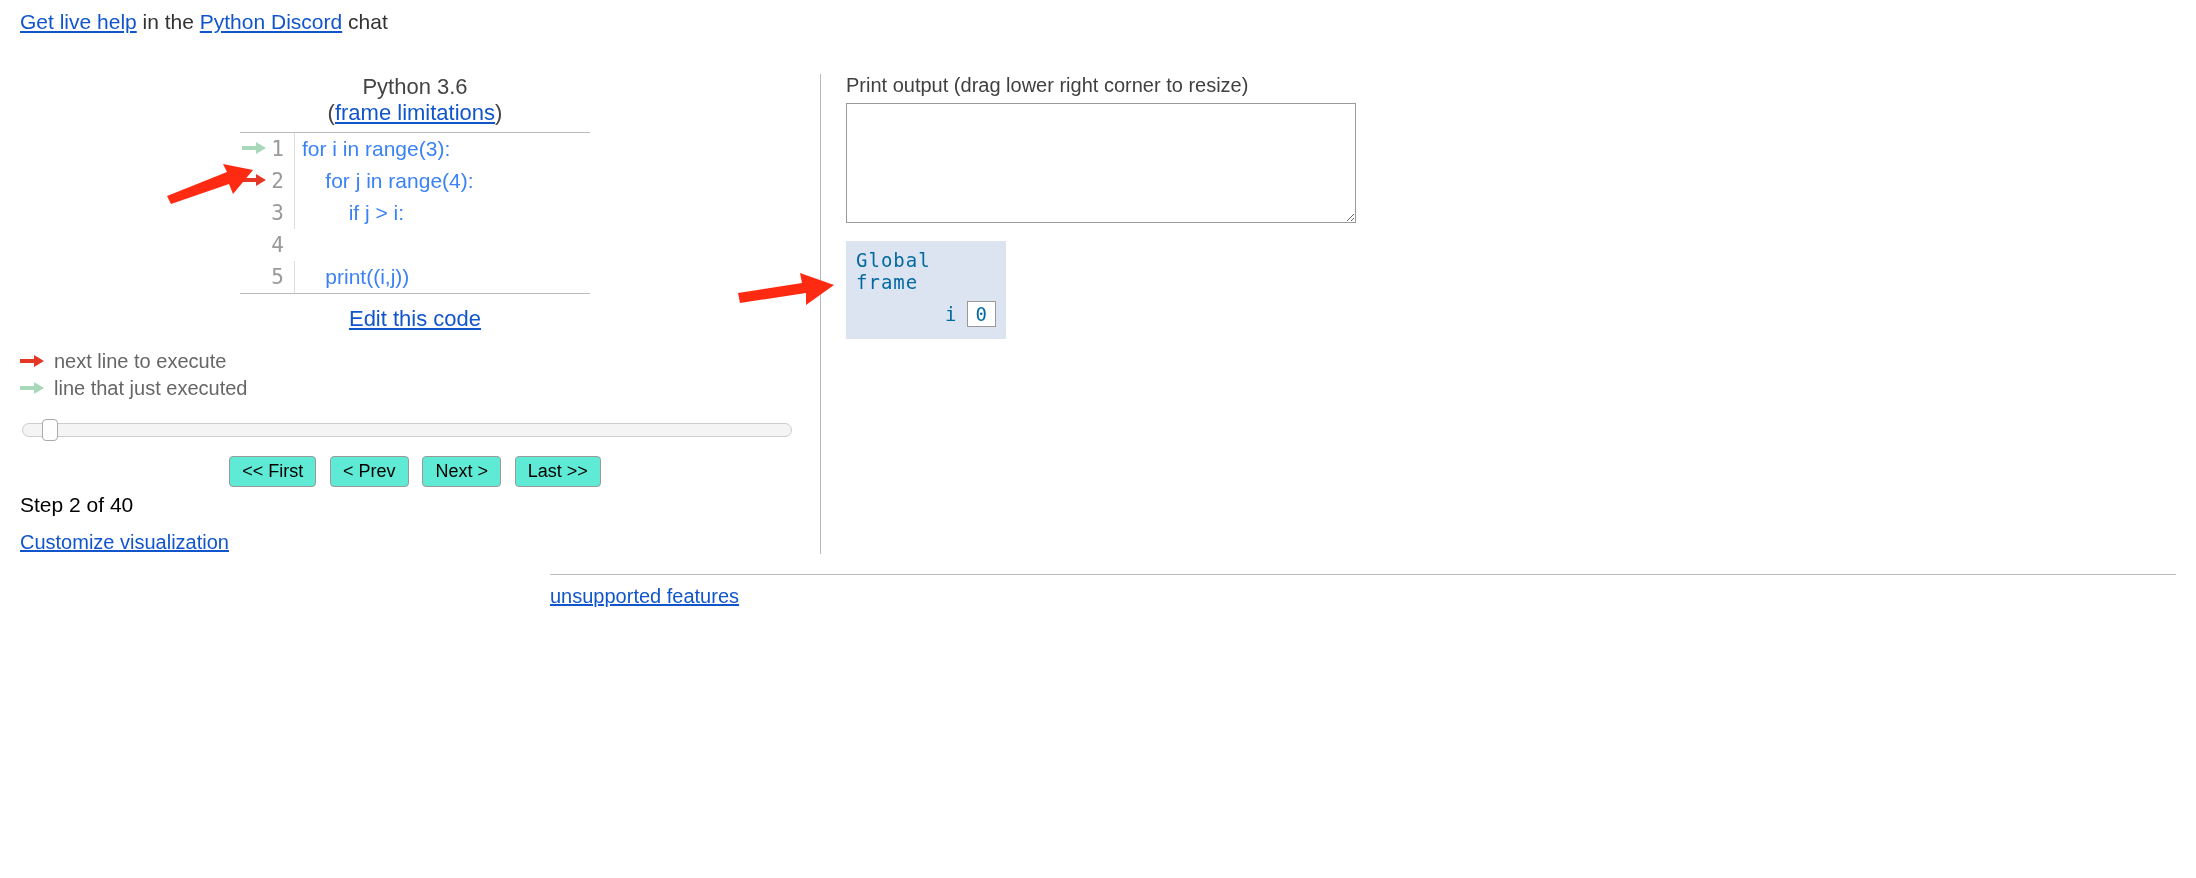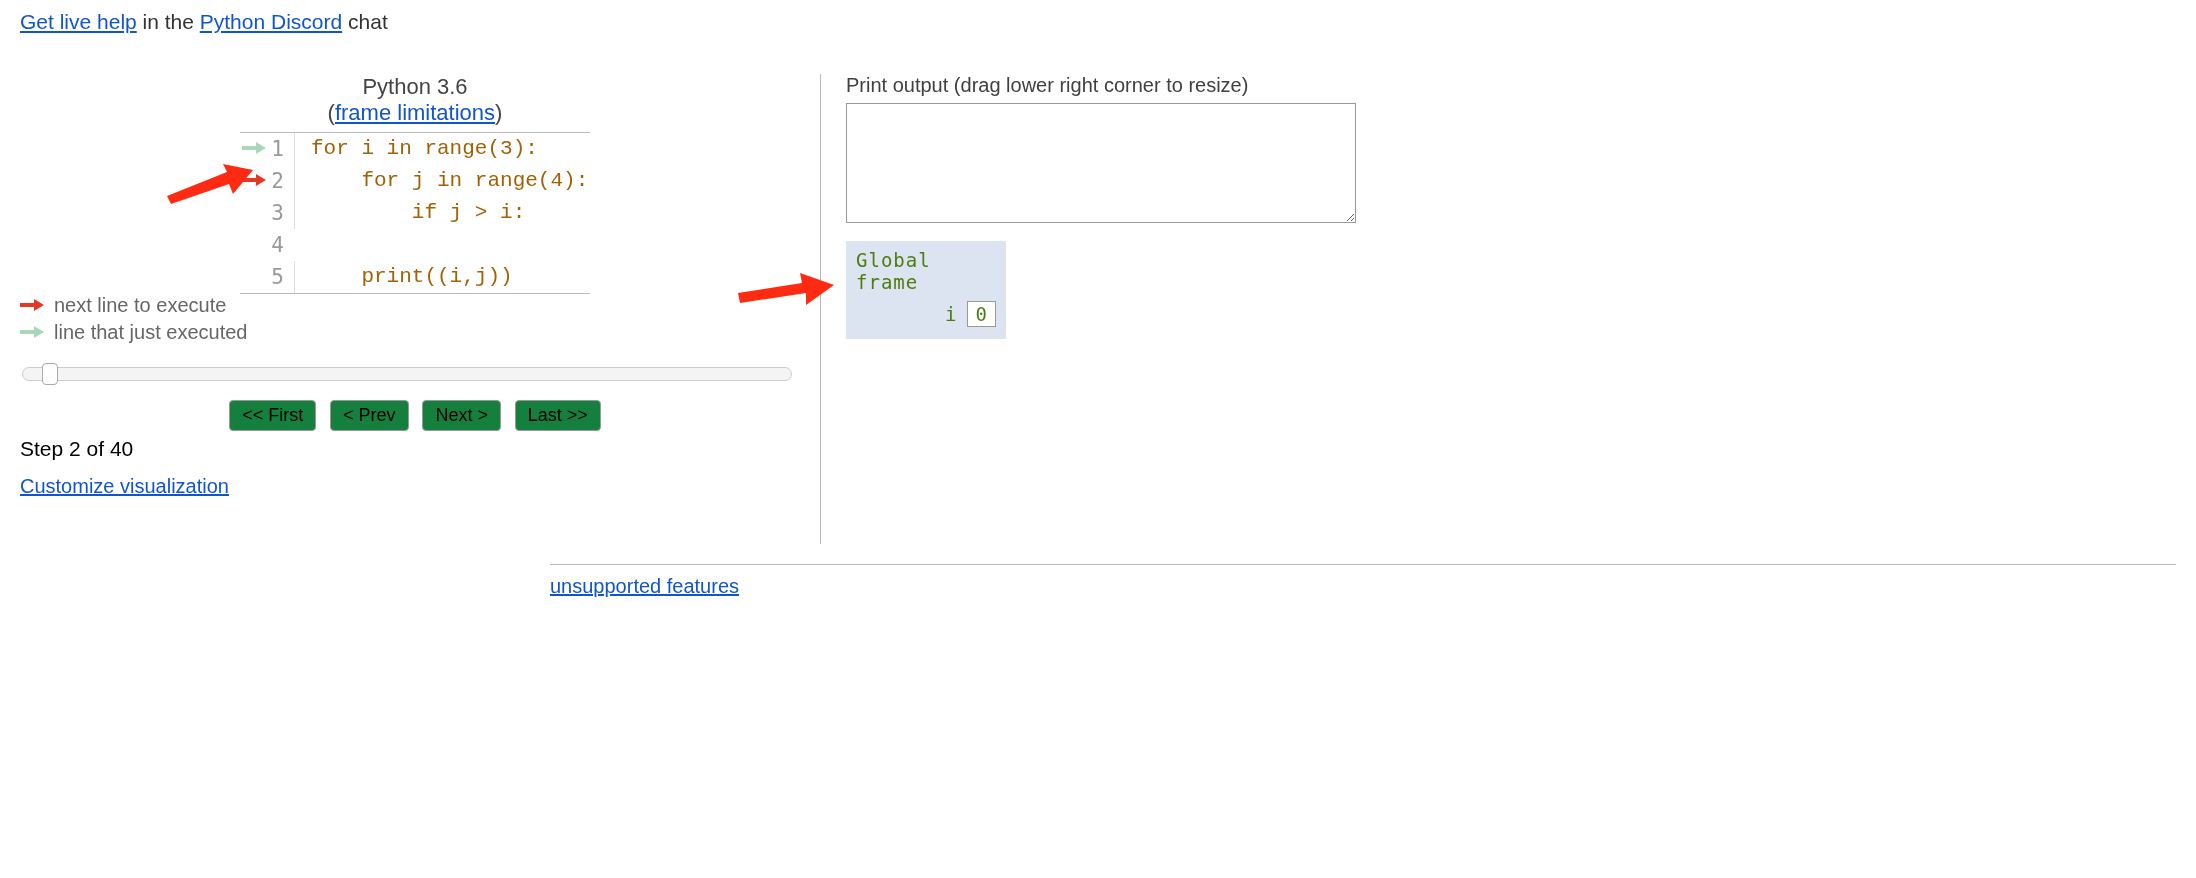--- a/index.html
+++ b/index.html
@@ -57,27 +57,27 @@
   }
   .lineno {
     width: 26px;
     text-align: right;
     color: #999;
     font-family: "Menlo", "Consolas", monospace;
     font-size: 21px;
     padding-right: 10px;
   }
   .code-text {
-    font-family: Liberation Mono, monospace;
+    font-family: Liberation Sans, sans-serif;
     font-size: 21px;
-    color: #a16207;
+    color: #3b82f6;
     white-space: pre;
     flex: 1;
     border-left: 1px solid #ddd;
-    padding-left: 16px;
+    padding-left: 7px;
     line-height: 32px;
   }
 
   .edit-link {
     text-align: center;
     font-size: 22px;
     margin: 12px 0 18px 0;
   }
 
   .legend {
@@ -125,21 +125,21 @@
 
   .vcr {
     text-align: center;
     margin-bottom: 6px;
   }
   .vcr button {
     font-family: Verdana, Geneva, sans-serif;
     font-size: 18px;
     padding: 4px 12px;
     margin: 0 4px;
-    background: #15803d;
+    background: #5eead4;
     border: 1px solid #999;
     border-radius: 4px;
     cursor: pointer;
   }
   .step-label {
     text-align: left;
     font-size: 21px;
     color: #000000;
     margin-bottom: 14px;
   }
@@ -173,21 +173,21 @@
   .heap-headers .col1 { width: 200px; text-align: center; }
   .heap-headers .col2 { width: 200px; text-align: center; }
 
   .frame {
     margin-top: 18px;
     width: 160px;
     background: #dbe4f0;
     padding: 8px 10px 12px 10px;
     font-family: "Menlo","Consolas",monospace;
     font-size: 19px;
-    color: #4d7c0f;
+    color: #0369a1;
     position: relative;
   }
   .frame-title { margin-bottom: 8px; letter-spacing: 1px; }
   .var-row {
     display: flex;
     justify-content: flex-end;
     align-items: center;
     gap: 10px;
   }
   .var-name { }
@@ -271,20 +271,23 @@
           <div class="arrow-cell"></div>
           <div class="lineno">4</div>
         </div>
         <div class="code-row">
           <div class="arrow-cell"></div>
           <div class="lineno">5</div>
           <div class="code-text">    print((i,j))</div>
         </div>
       </div>
 
+    <div class="edit-link">
+      <a href="#">Edit this code</a>
+    </div>
 
     <div class="legend">
       <div class="legend-row">
         <svg width="26" height="14">
             <use href="#small-arrow" fill="#e43725"></use>
           </svg>
         <span>next line to execute</span>
       </div>
       <div class="legend-row">
         <svg width="26" height="14">

